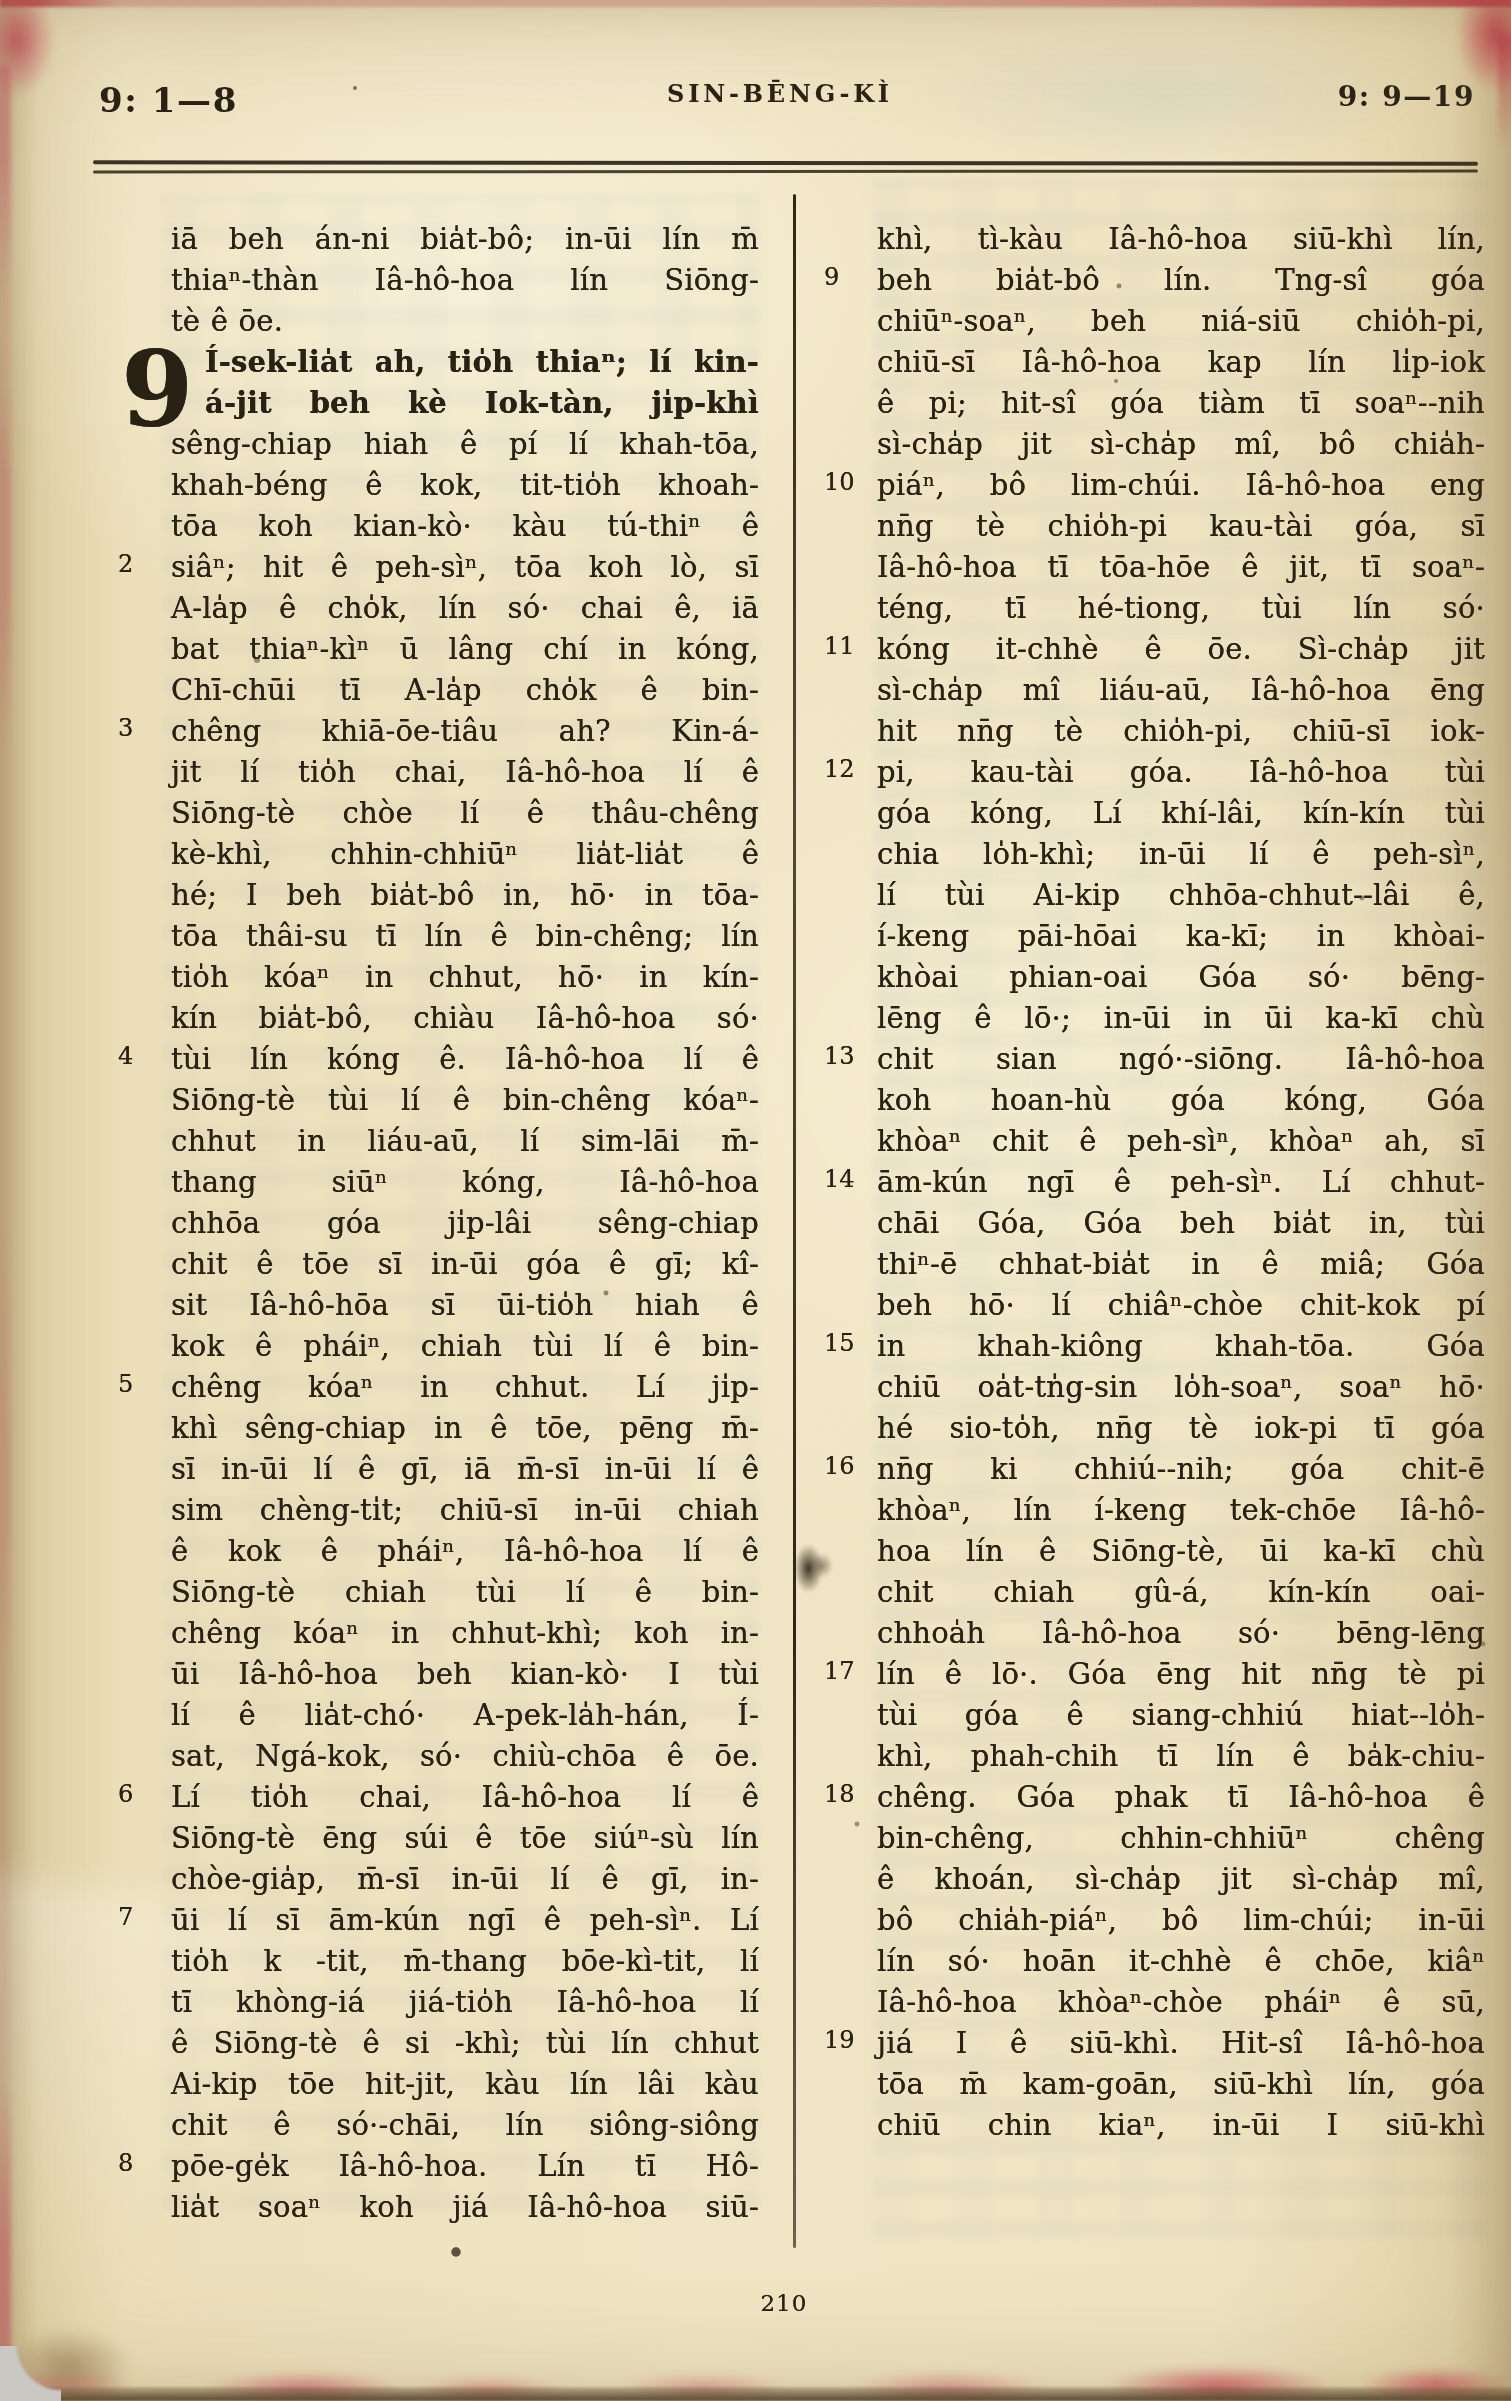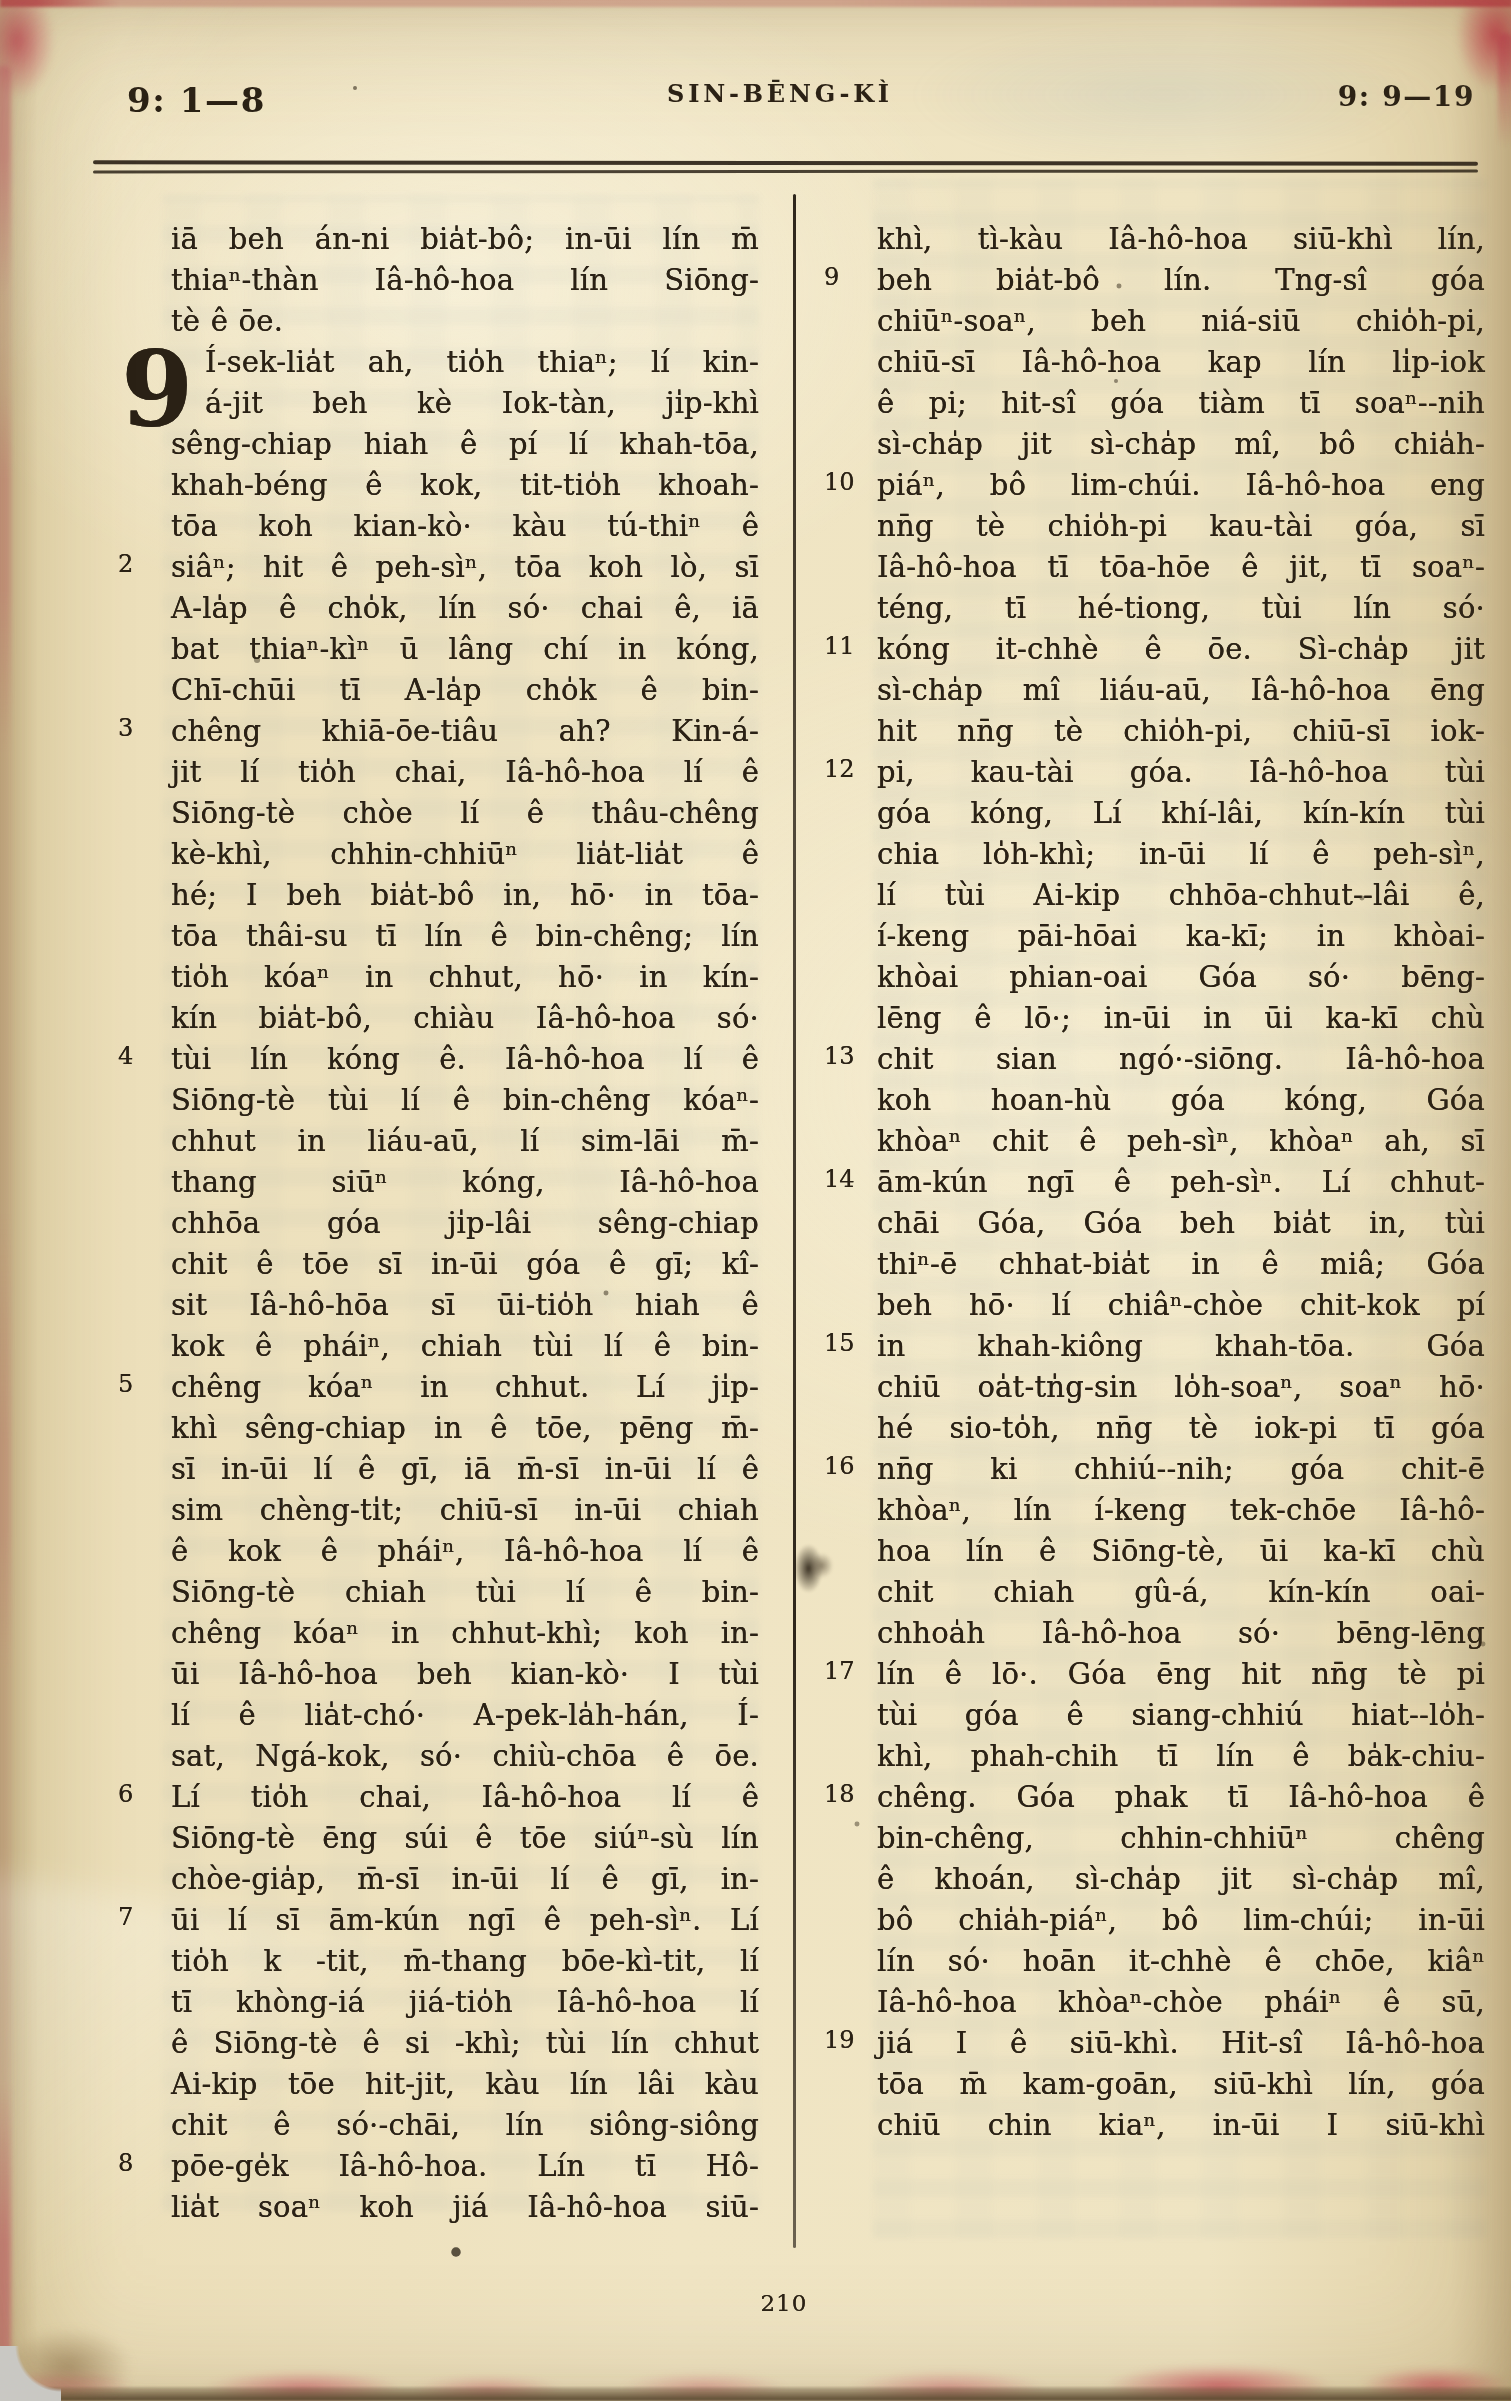--- a/index.html
+++ b/index.html
@@ -9,38 +9,38 @@
       radial-gradient(759px 488px at 30% 12%, rgba(255,252,238,.50), transparent 70%),
       radial-gradient(921px 704px at 70% 45%, rgba(255,250,232,.35), transparent 70%),
       linear-gradient(90deg,#cdb98e 0%,#e6d8ae 2.5%,#ecdfba 8%,#f0e5c4 45%,#efe4c2 80%,#e4d5ac 96%,#d2bf95 100%),
       #ecdfba;
     font-family:"DejaVu Serif","Liberation Serif","DejaVu Sans",serif;
     color:#2a2115;
   }
   .vignette{position:absolute;inset:0;z-index:8;pointer-events:none;
     box-shadow:inset 0 0 130px rgba(125,98,55,.30), inset 0 0 38px rgba(125,98,55,.16);}
   
-  .h-left{position:absolute;left:99px;top:80px;font-size:34px;font-weight:bold;letter-spacing:1.6px;z-index:3;margin-left:28px;}
+  .h-left{position:absolute;left:99px;top:80px;font-size:34px;font-weight:bold;letter-spacing:1.6px;z-index:3;}
   .h-right{position:absolute;right:37px;top:80px;font-size:28px;font-weight:bold;letter-spacing:1.6px;z-index:3;}
   .h-title{position:absolute;left:601px;width:358px;top:79px;text-align:center;font-size:24px;
     font-weight:bold;letter-spacing:3.8px;z-index:3;}
   .rule{position:absolute;left:93px;right:34px;background:#2c2318;border-radius:2.2px;z-index:3;}
   .rule-1{top:161px;height:3.8px;opacity:.92;transform:rotate(.06deg);}
   .rule-2{top:170px;height:2.7px;opacity:.85;transform:rotate(-.04deg);}
   
   .divider{position:absolute;left:793px;top:194px;width:2.7px;height:2054px;z-index:3;border-radius:1.6px;
     background:linear-gradient(180deg,rgba(36,28,18,.95),rgba(36,28,18,.78) 30%,rgba(36,28,18,.95) 70%,rgba(36,28,18,.65));}
   .col{position:absolute;top:219px;z-index:3;font-size:29px;line-height:41px;
     letter-spacing:0.2px;word-spacing:1.1px;
     text-shadow:0 0 0.5px rgba(42,33,21,.8), 0.2px 0.2px 0 rgba(42,33,21,.35);}
   .col-left{left:171px;width:588px;}
   .col-right{left:877px;width:608px;}
   .line{text-align:justify;text-align-last:justify;position:relative;}
   .line.end{text-align-last:left;}
-  .line.ind{padding-left:34px;}
+  .line.ind{padding-left:34px;font-weight:bold;}
   .vnum{position:absolute;left:-53px;top:5.4px;width:39px;text-align:center;
     font-size:24px;line-height:1;letter-spacing:0;}
   .dropcap{position:absolute;left:-50px;top:119px;font-size:104px;line-height:1;font-weight:bold;z-index:3;}
   .pagenum{position:absolute;left:735px;top:2290px;width:98px;text-align:center;font-size:23px;
     letter-spacing:1.1px;z-index:3;text-shadow:0 0 0.5px rgba(42,33,21,.8);}
   
   .bleed{position:absolute;z-index:1;filter:blur(3.3px);opacity:.55;pointer-events:none;
     background:
       repeating-linear-gradient(0deg, rgba(124,148,158,.09) 0 18.4px, transparent 18.4px 41px),
       repeating-linear-gradient(90deg, rgba(124,148,158,.05) 0 38px, transparent 38px 82px);}

